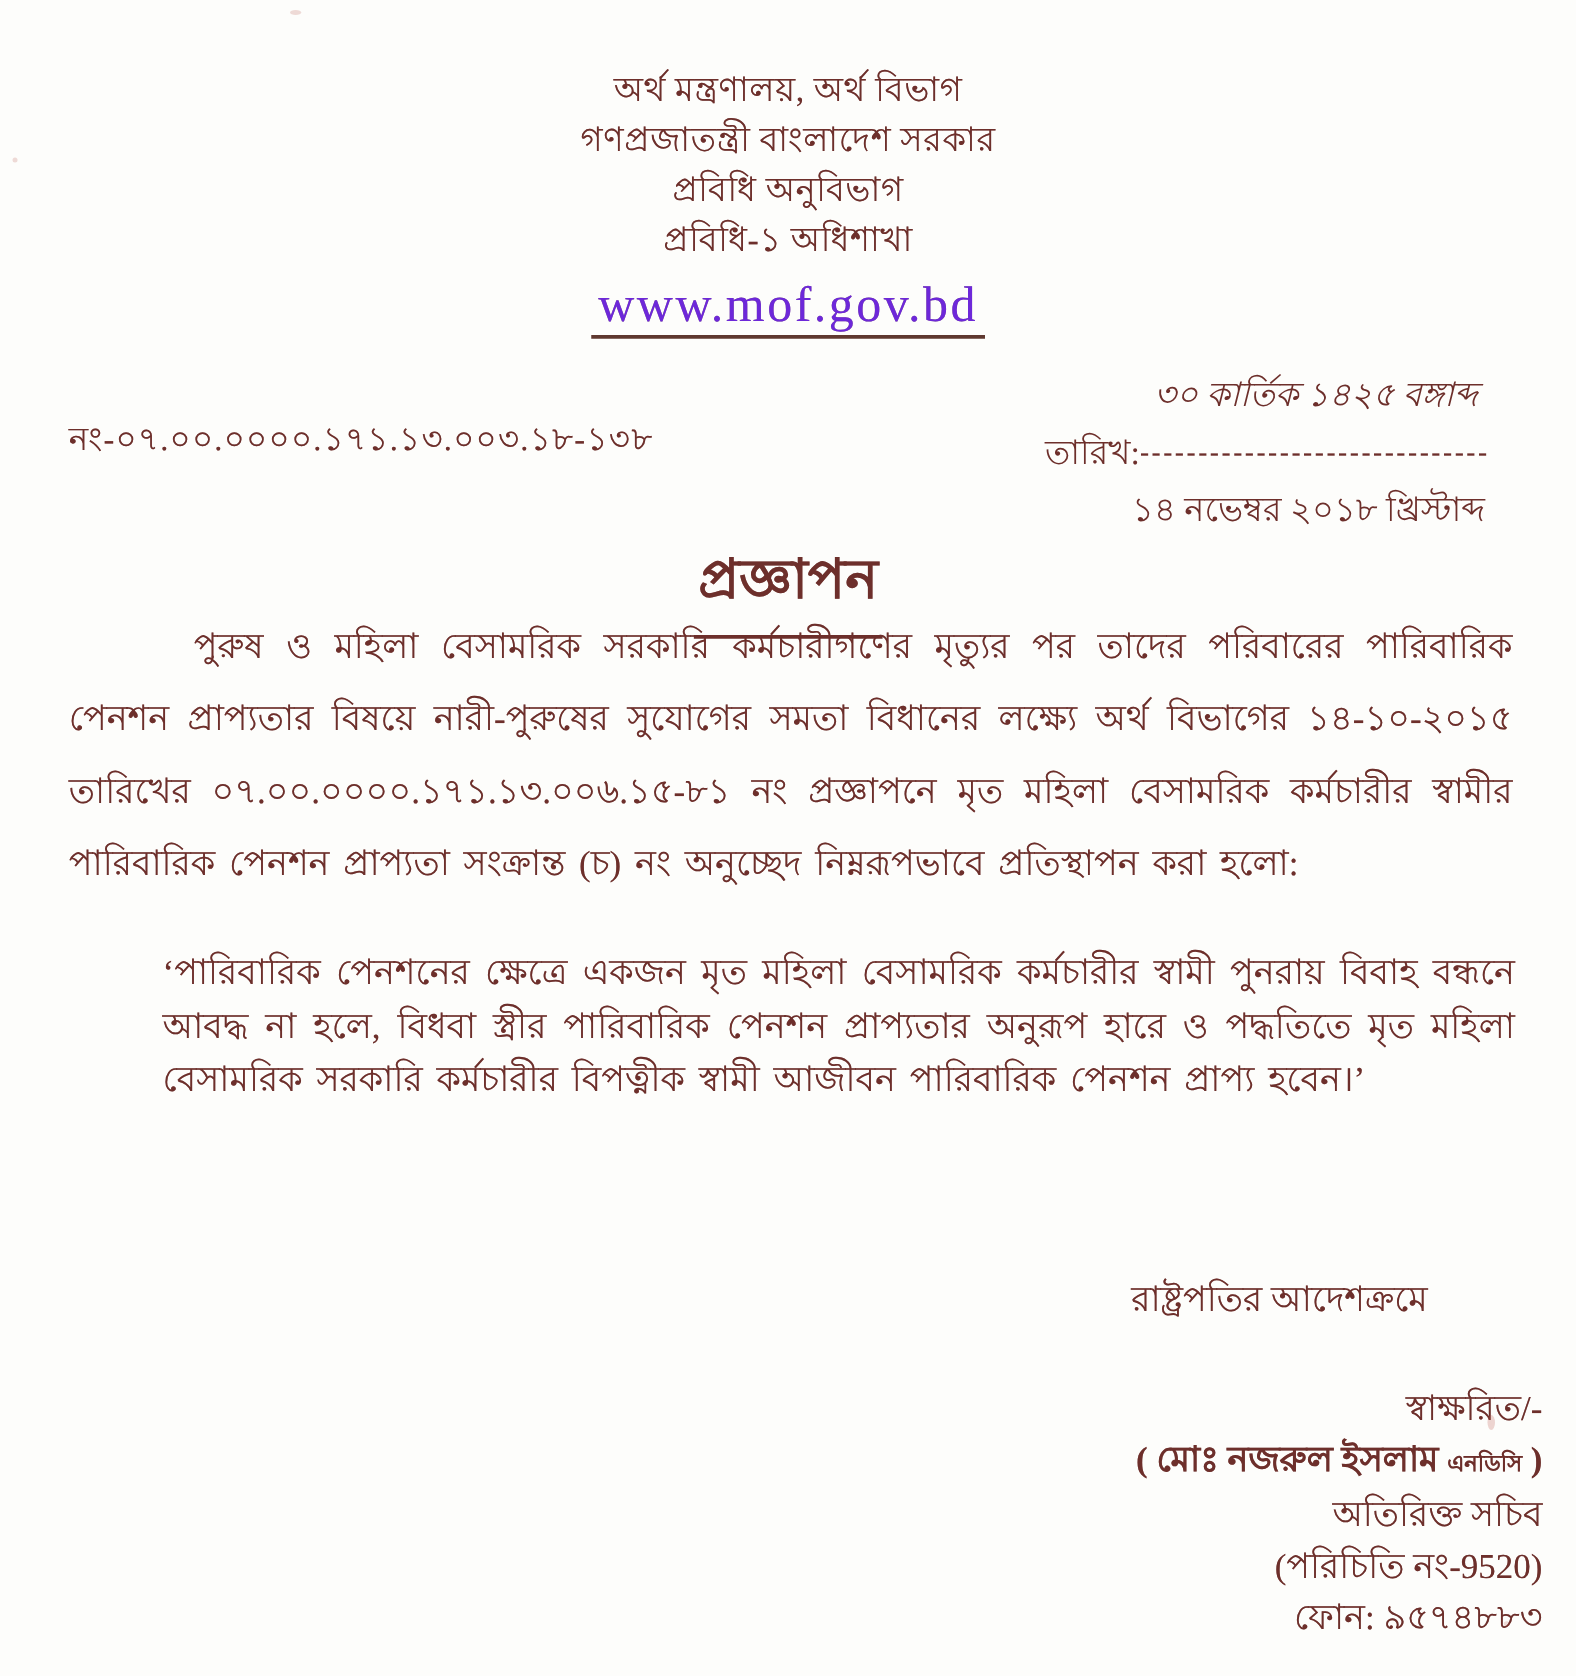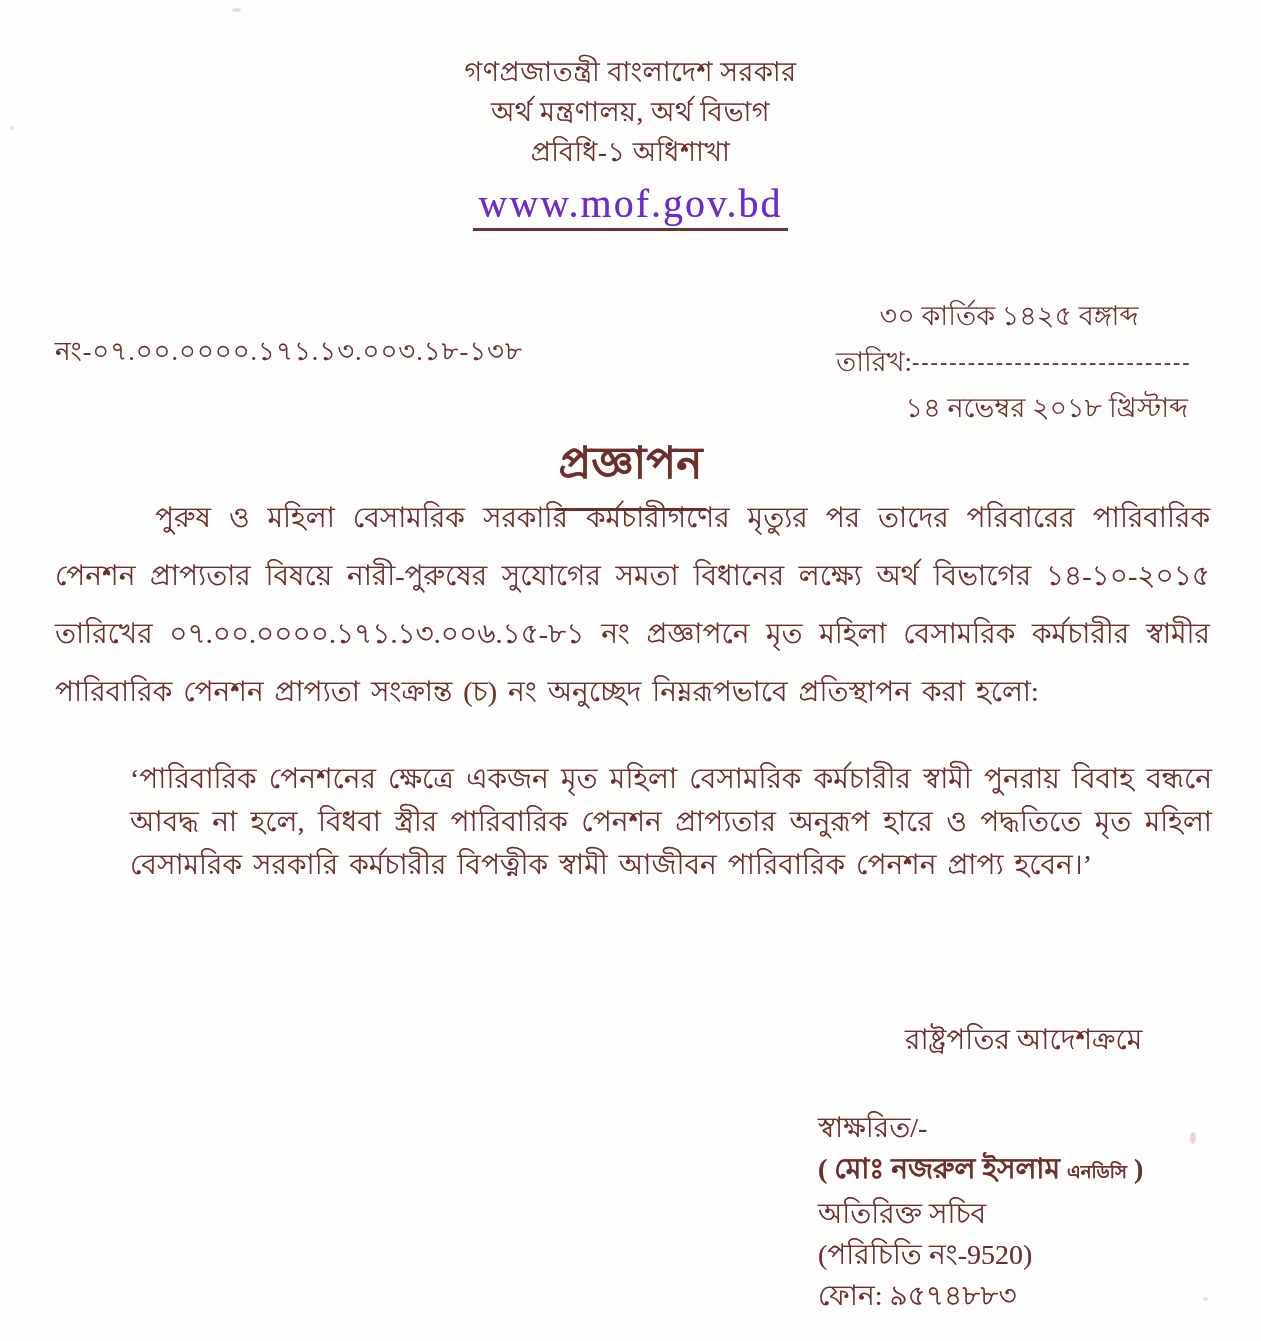--- a/index.html
+++ b/index.html
@@ -65,21 +65,21 @@
     text-shadow:0 0 .4px rgba(109,47,43,.5);
   }
   .date-block{
     position:absolute;
     left:836px;
     top:293px;
     width:356px;
     font-size:27px;
     line-height:46px;
   }
-  .date-block .bn-date{ text-align:center; padding-right:10px; }
+  .date-block .bn-date{ text-align:right; padding-right:10px;font-style:italic; }
   .date-line{ display:flex; align-items:center; }
   .date-line .dashes{
     flex:1;
     letter-spacing:2px;
     font-weight:bold;
     white-space:nowrap;
     overflow:hidden;
     font-size:22px;
   }
   .date-block .greg-date{ text-align:right; padding-right:4px; }
@@ -128,36 +128,37 @@
     top:1018px;
     left:905px;
     font-size:28px;
     text-shadow:0 0 .5px rgba(109,47,43,.55);
   }
   .sign-block{
     position:absolute;
     top:1107px;
     left:818px;
     width:416px;
-    text-align:left;
+    text-align:right;
     font-size:28px;
     line-height:41px;
     text-shadow:0 0 .5px rgba(109,47,43,.55);
   }
   .sign-block .signatory-name{ font-weight:bold; }
   .sign-block .ndc-small{ font-size:18px; font-weight:bold;margin-top:48px; }
 </style>
 </head>
 <body>
 
 <div class="page">
 
   <div class="letterhead">
+    <div class="gov-line">অর্থ মন্ত্রণালয়, অর্থ বিভাগ</div>
     <div class="gov-line">গণপ্রজাতন্ত্রী বাংলাদেশ সরকার</div>
-    <div class="gov-line">অর্থ মন্ত্রণালয়, অর্থ বিভাগ</div>
+    <div class="gov-line">প্রবিধি অনুবিভাগ</div>
     <div class="gov-line">প্রবিধি-১ অধিশাখা</div>
     <div>
       <span class="website">www.mof.gov.bd</span>
     </div>
   </div>
 
   <div class="memo-number">নং-০৭.০০.০০০০.১৭১.১৩.০০৩.১৮-১৩৮</div>
 
   <div class="date-block">
     <div class="bn-date">৩০ কার্তিক ১৪২৫ বঙ্গাব্দ</div>

